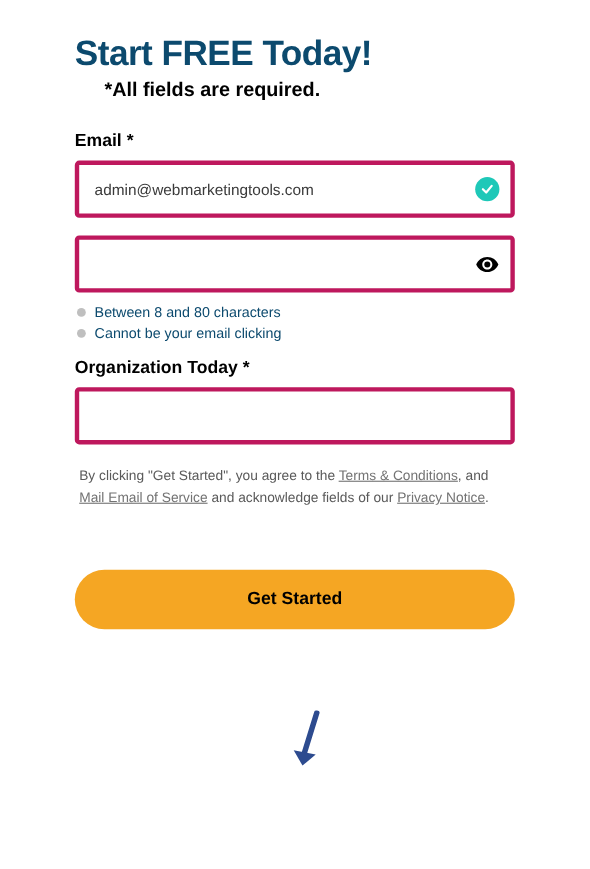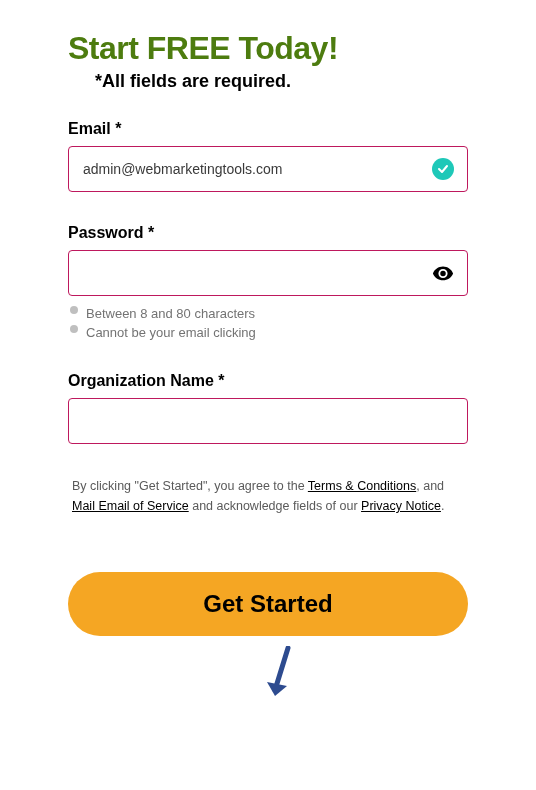--- a/index.html
+++ b/index.html
@@ -11,51 +11,51 @@
       font-family: -apple-system, BlinkMacSystemFont, "Segoe UI", Arial, sans-serif;
       width: 536px;
       height: 790px;
       background: #fff;
       padding: 30px 68px;
       position: relative;
     }
     .heading {
       font-size: 32px;
       font-weight: 800;
-      color: #4d7c0f;
+      color: #0c4a6e;
       margin-bottom: 4px;
       letter-spacing: -0.5px;
     }
     .subheading {
       font-size: 18px;
       font-weight: 700;
       color: #000;
       margin-bottom: 28px;
       margin-left: 27px;
     }
     .field-group {
-      margin-bottom: 32px;
+      margin-bottom: 16px;
     }
     .field-label {
       font-size: 16px;
       font-weight: 700;
       color: #000;
       margin-bottom: 8px;
       display: block;
     }
     .input-wrapper {
       position: relative;
       display: flex;
       align-items: center;
     }
     .text-input {
       width: 100%;
       padding: 14px 48px 14px 14px;
       font-size: 14px;
-      border: 1px solid #be185d;
+      border: 4px solid #be185d;
       border-radius: 4px;
       color: #3a3a3a;
       outline: none;
     }
     .input-icon-right {
       position: absolute;
       right: 14px;
       top: 50%;
       transform: translateY(-50%);
       display: flex;
@@ -79,51 +79,52 @@
       width: 22px;
       height: 22px;
     }
     .requirements {
       margin-top: 10px;
       margin-bottom: 4px;
       padding-left: 2px;
     }
     .requirement {
       display: flex;
+      align-items: center;
       font-size: 13px;
-      color: #737373;
+      color: #0c4a6e;
       margin-bottom: 4px;
     }
     .requirement-dot {
       width: 8px;
       height: 8px;
       background: #bfbfbf;
       border-radius: 50%;
       margin-right: 8px;
       flex-shrink: 0;
     }
     .legal-text {
       font-size: 12.5px;
       color: #5a5a5a;
       line-height: 1.6;
       margin-top: 18px;
       margin-bottom: 56px;
       padding: 0 4px;
     }
     .legal-text a {
-      color: #000000;
+      color: #737373;
       text-decoration: underline;
     }
     .submit-button {
       width: 100%;
       padding: 18px;
       background: #f5a623;
       border: none;
       border-radius: 32px;
-      font-size: 24px;
+      font-size: 16px;
       font-weight: 700;
       color: #000;
       cursor: pointer;
     }
     .arrow-annotation {
       position: absolute;
       left: 263px;
       top: 646px;
       pointer-events: none;
     }
@@ -144,21 +145,20 @@
       <span class="check-badge">
         <svg viewBox="0 0 12 12">
             <path d="M2 6 L5 9 L10 3" stroke="#fff" stroke-width="2" fill="none" stroke-linecap="round" stroke-linejoin="round"></path>
           </svg>
       </span>
     </span>
   </div>
 </div>
 
 <div class="field-group">
-  <label class="field-label">Password *</label>
   <div class="input-wrapper">
     <input type="password" class="text-input" value="" style="">
     <span class="input-icon-right eye-icon">
       <svg viewBox="0 0 24 24">
           <path fill="#000" d="M12 5C7 5 2.7 8.1 1 12.5 2.7 16.9 7 20 12 20s9.3-3.1 11-7.5C21.3 8.1 17 5 12 5zm0 12.5c-2.8 0-5-2.2-5-5s2.2-5 5-5 5 2.2 5 5-2.2 5-5 5zm0-8a3 3 0 100 6 3 3 0 000-6z"></path>
         </svg>
     </span>
   </div>
   <div class="requirements">
     <div class="requirement">
@@ -172,21 +172,21 @@
   </div>
 </div>
 
 <div class="field-group">
 </div>
 
 <div class="field-group">
 </div>
 
 <div class="field-group">
-  <label class="field-label">Organization Name *</label>
+  <label class="field-label">Organization Today *</label>
   <div class="input-wrapper">
     <input type="text" class="text-input" value="" style="">
   </div>
 </div>
 
 <div class="legal-text">
   <span>By clicking "Get Started", you agree to the </span><a href="#">Terms &amp; Conditions</a><span>, and </span><a href="#">Mail Email of Service</a><span> and acknowledge fields of our </span><a href="#">Privacy Notice</a><span>.</span>
 </div>
 
 <button class="submit-button">Get Started</button>

